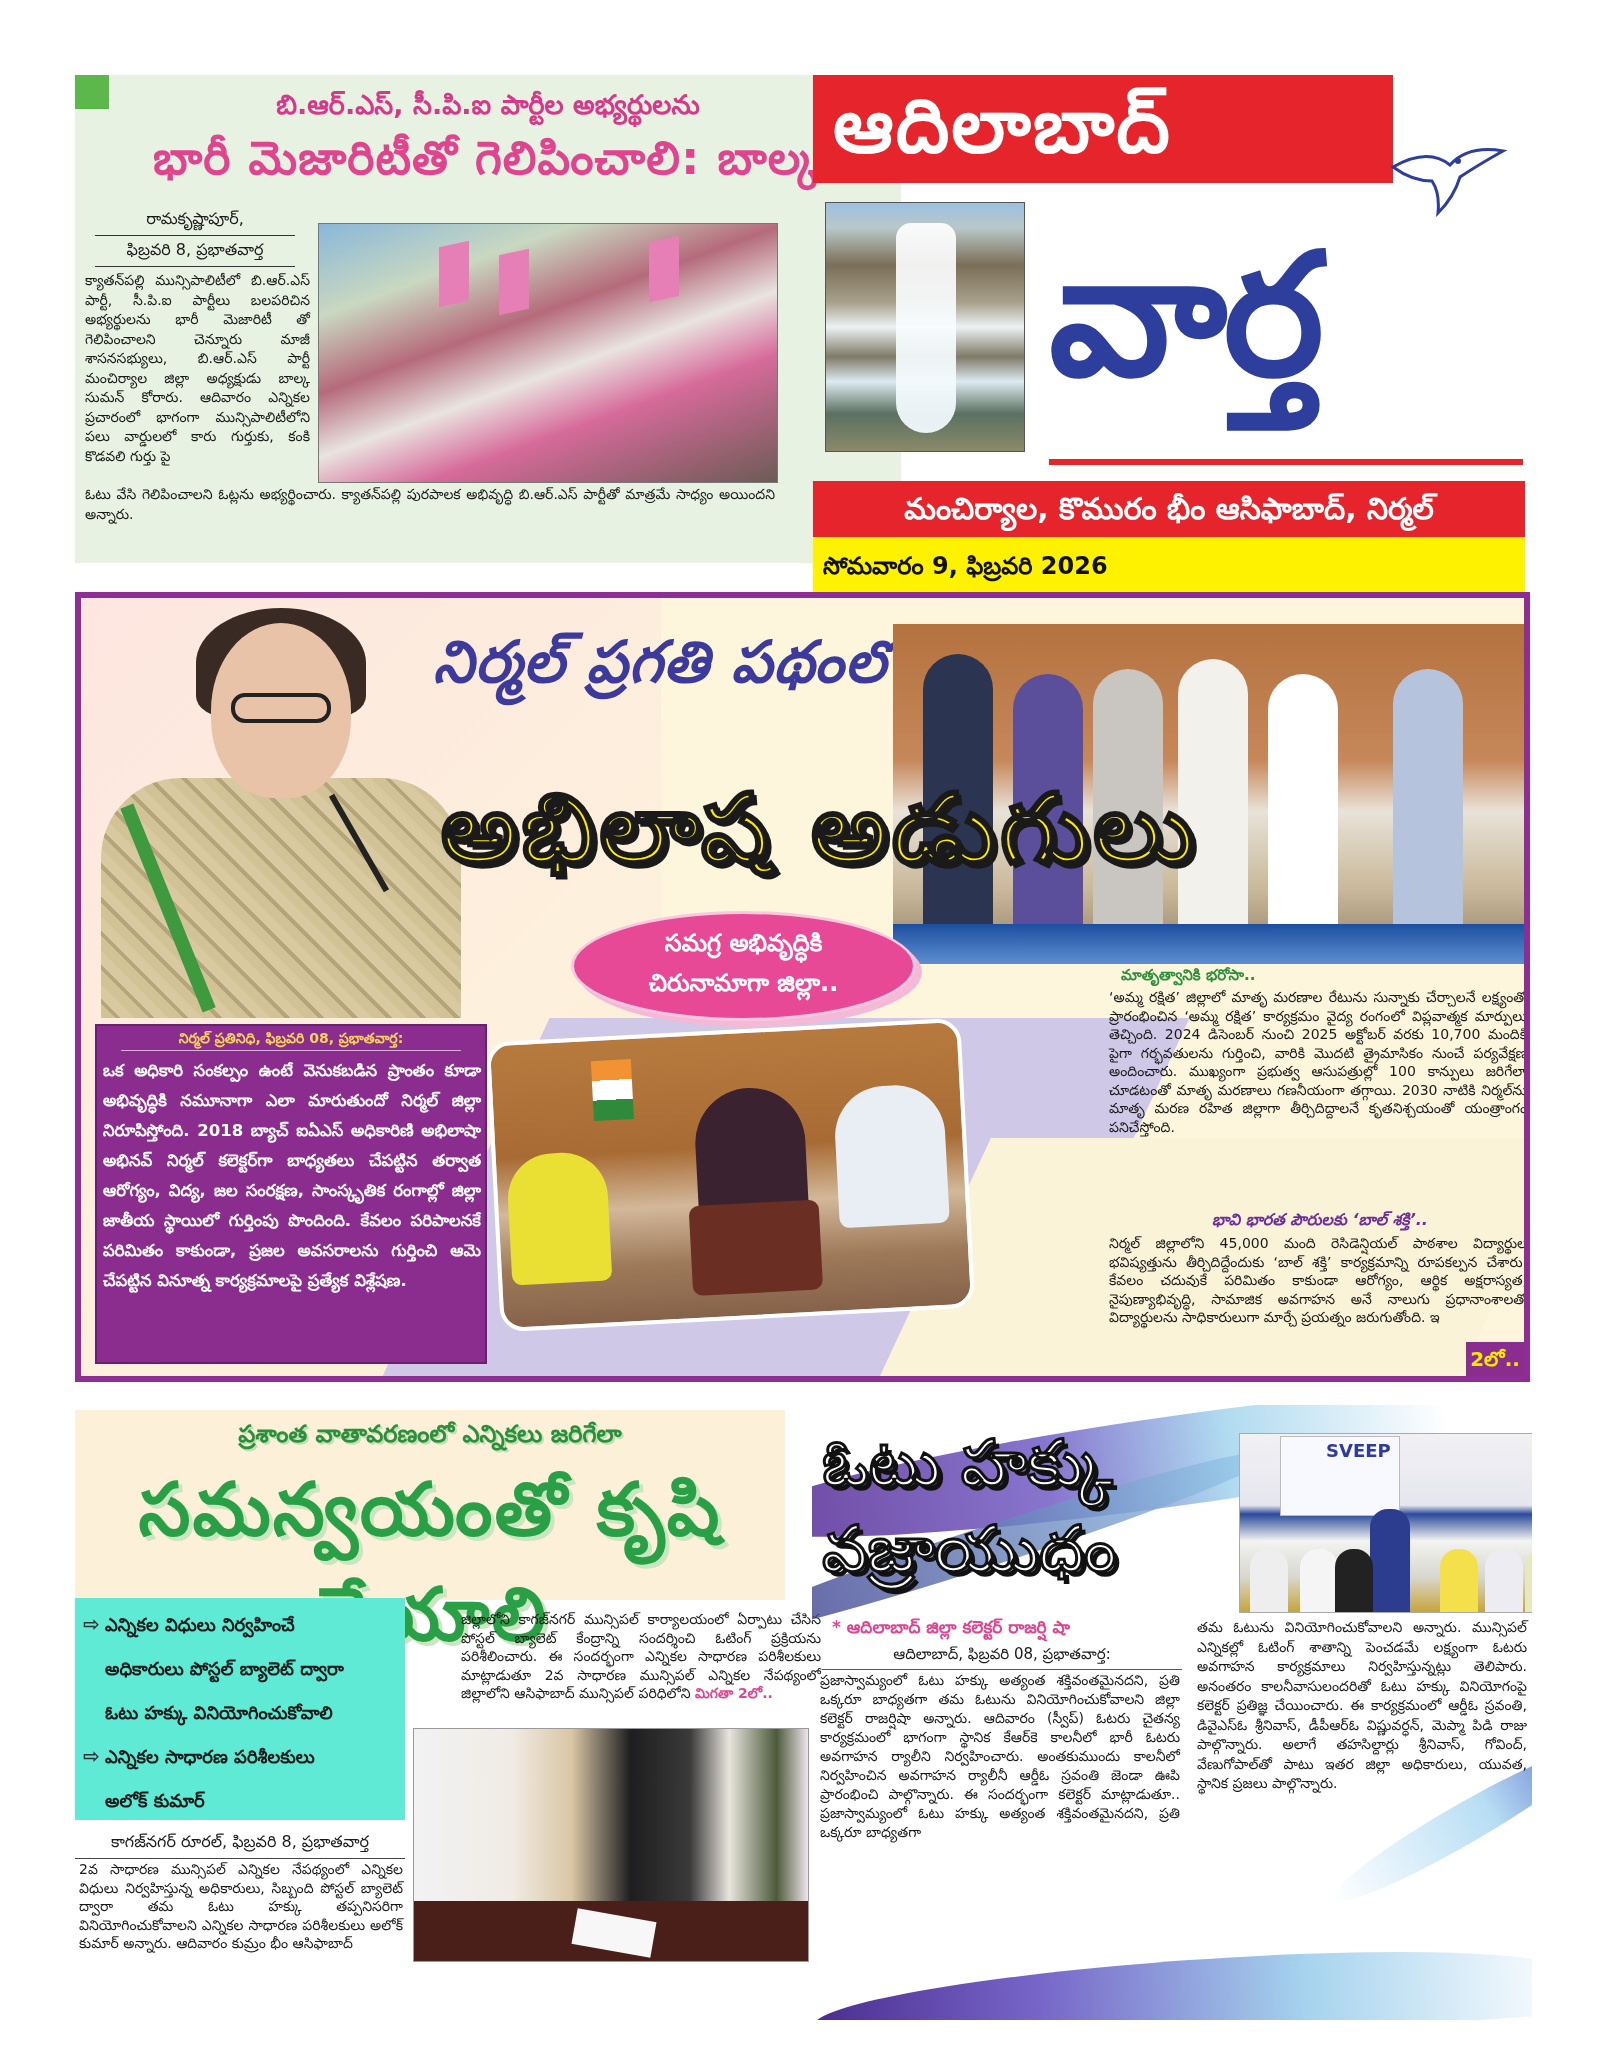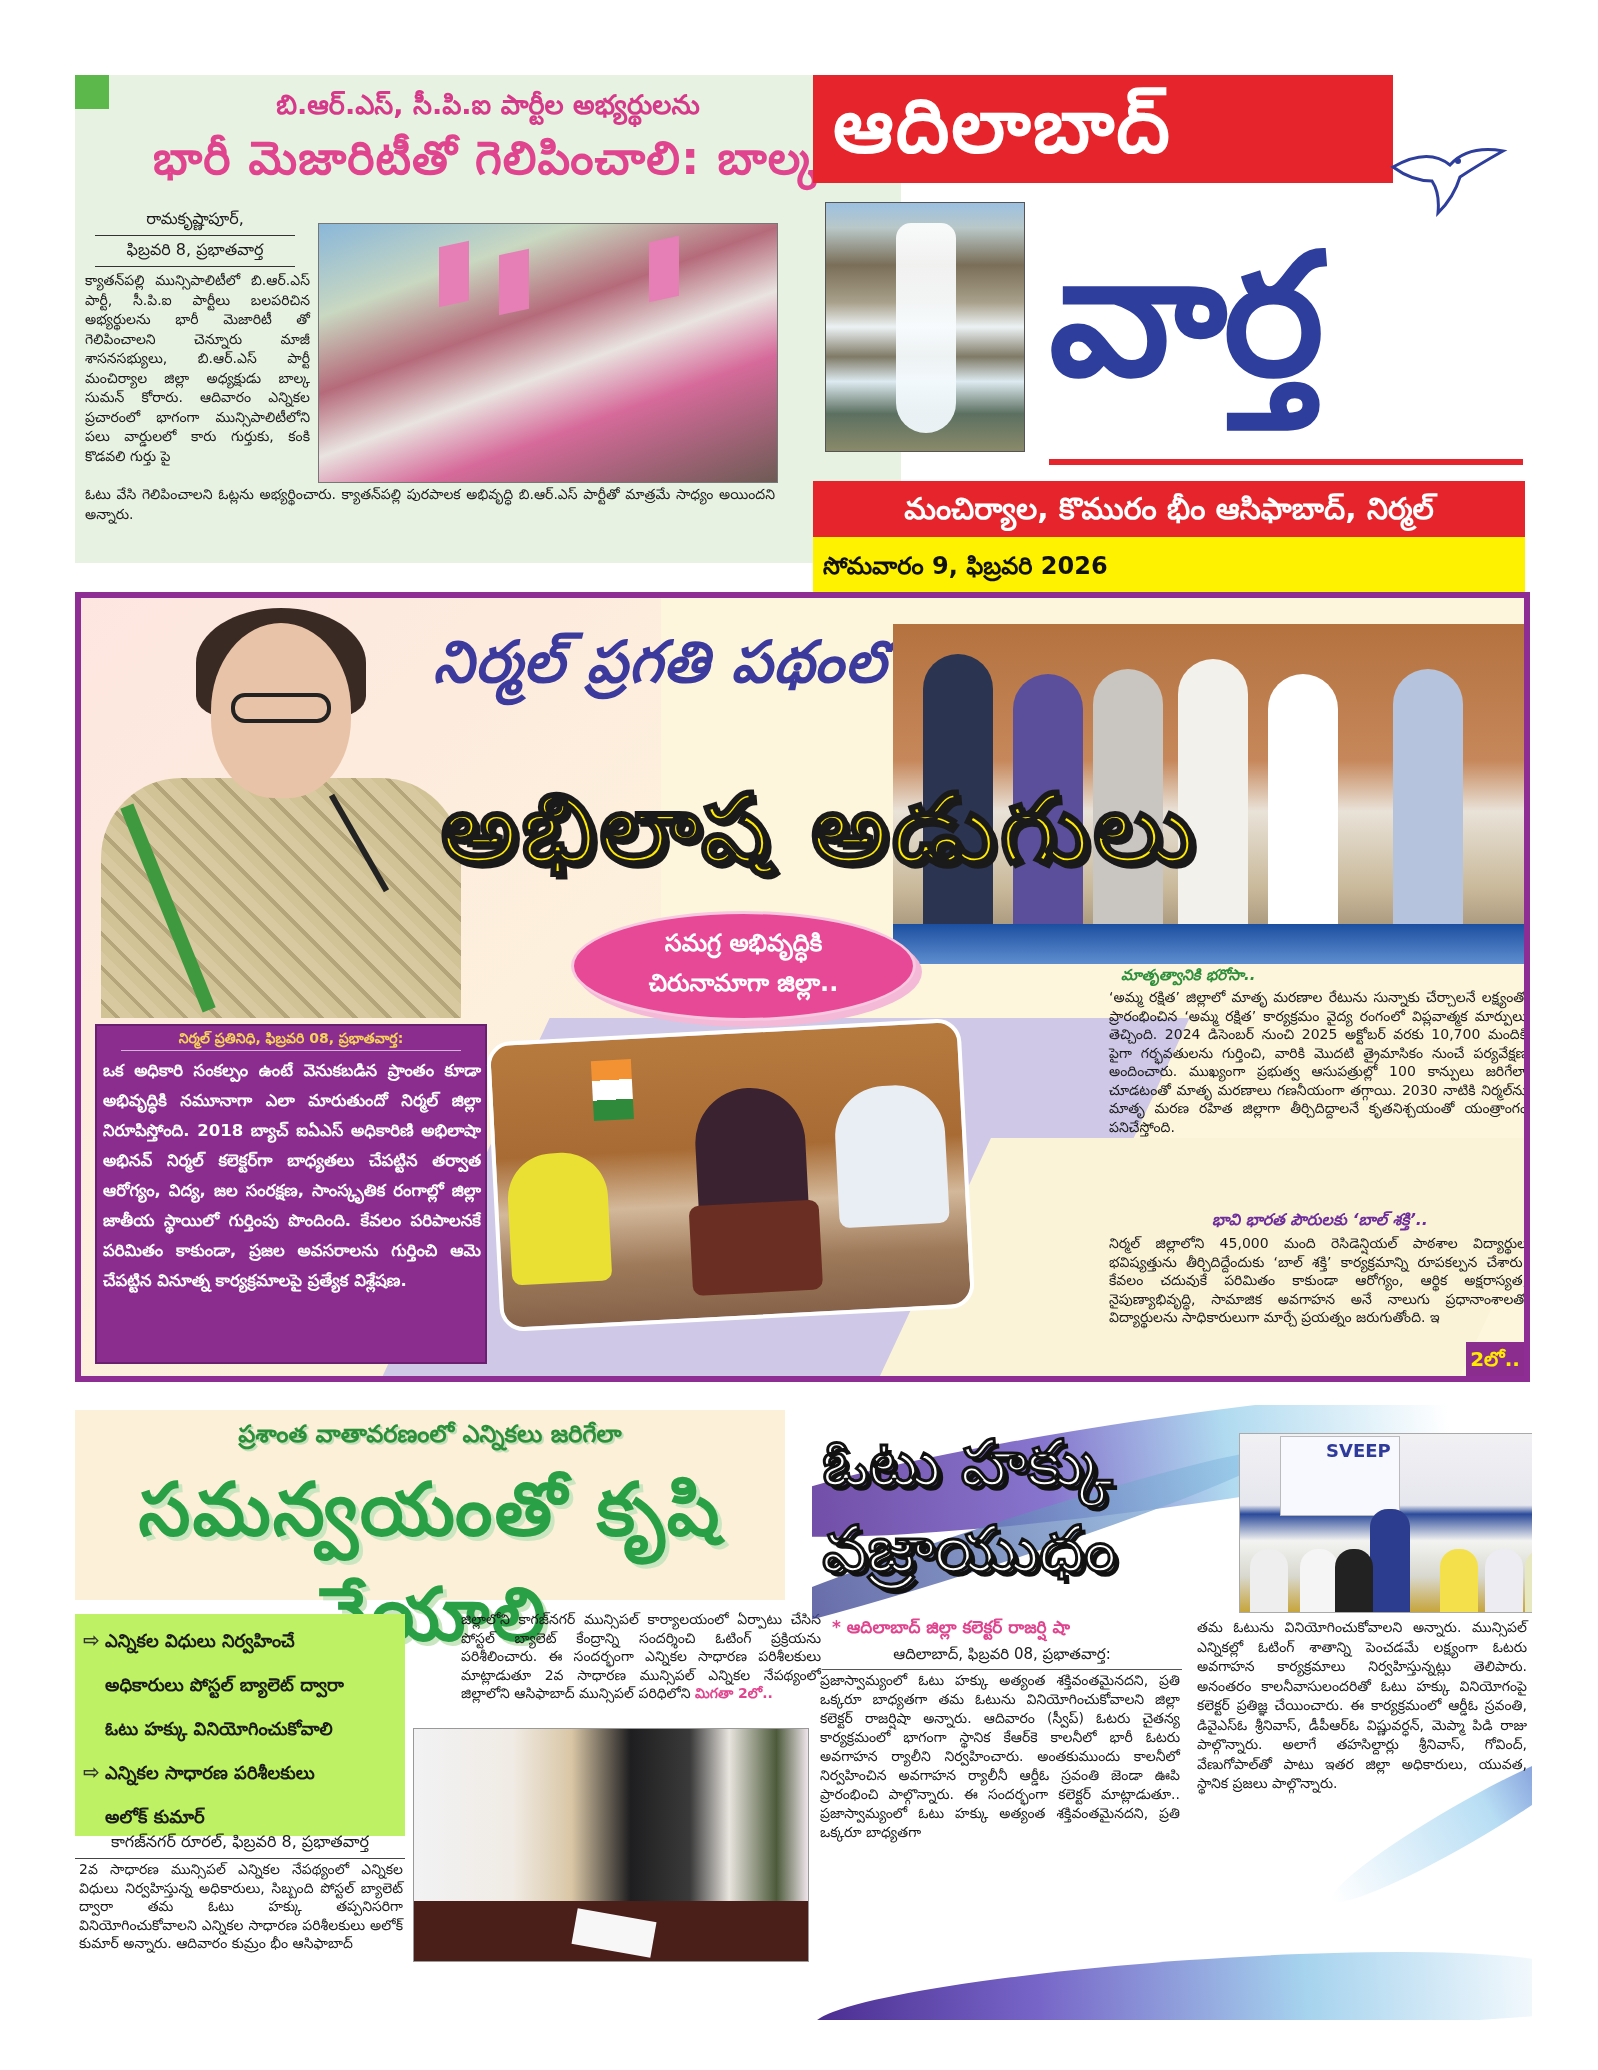--- a/index.html
+++ b/index.html
@@ -62,32 +62,32 @@
   #feature .purple-rule { left: 40px; top: 452px; width: 340px; height: 1px; background: #d9b0d9; }
   #feature .purple-body { left: 22px; top: 458px; width: 378px; font-size: 16.5px; line-height: 30px; color: #ffffff; font-weight: bold; text-align: justify; }
 
   #feature .meeting-photo { left: 412px; top: 432px; width: 475px; height: 290px; border-radius: 24px; border: 4px solid #fff; background: linear-gradient(180deg, #b77a3e 0%, #a86b34 40%, #d3b89a 60%, #9e7a5a 80%, #86624a 100%); transform: rotate(-3deg); overflow: hidden; }
   #feature .meeting-photo .flag { position: absolute; left: 100px; top: 20px; width: 40px; height: 60px; background: linear-gradient(180deg, #f39233 33%, #ffffff 33% 66%, #2f8a3b 66%); }
   #feature .meeting-photo .person { position: absolute; left: 200px; top: 55px; width: 110px; height: 150px; background: #3a2230; border-radius: 55px 55px 20px 20px; }
   #feature .meeting-photo .woman2 { position: absolute; left: 10px; top: 110px; width: 100px; height: 130px; background: #e9e033; border-radius: 45px 45px 10px 10px; }
   #feature .meeting-photo .man { position: absolute; left: 340px; top: 60px; width: 110px; height: 140px; background: #e9eef5; border-radius: 50px 50px 10px 10px; }
   #feature .meeting-photo .stand { position: absolute; left: 190px; top: 170px; width: 130px; height: 90px; background: #6a2e22; border-radius: 10px; }
 
-  #feature .section-h1 { left: 1040px; top: 368px; font-size: 15px; color: #2d8f3a; font-weight: bold; font-style: italic; }
+  #feature .section-h1 { left: 1040px; top: 368px; font-size: 15px; color: #2d8f3a; font-weight: bold; }
   #feature .right-body1 { left: 1028px; top: 390px; width: 418px; font-size: 14px; line-height: 18.5px; text-align: justify; }
   #feature .section-h2 { left: 1030px; top: 612px; width: 418px; text-align: center; font-size: 16px; color: #6d2d9b; font-weight: bold; font-style: italic; }
   #feature .right-body2 { left: 1028px; top: 636px; width: 418px; font-size: 14px; line-height: 18.5px; text-align: justify; }
   #feature .cont-box { right: 0; bottom: 0; width: 58px; height: 34px; background: #8a2d8e; color: #ffea00; font-weight: bold; font-size: 20px; text-align: center; line-height: 34px; }
 
   
   #story3 { left: 75px; top: 1410px; width: 710px; height: 610px; }
   #story3 .head-bg { left: 0; top: 0; width: 710px; height: 190px; background: #fdf0d8; }
   #story3 .kicker { left: 0; top: 10px; width: 710px; text-align: center; font-size: 24px; font-weight: bold; color: #2d8f3a; text-shadow: 2px 2px 0 #bfe0b8; }
   #story3 .headline { left: 0; top: 56px; width: 710px; text-align: center; font-size: 74px; font-weight: bold; color: #2aa046; text-shadow: 4px 4px 0 #c9e6c0; letter-spacing: 2px; }
-  #story3 .yellow { left: 0; top: 204px; width: 330px; height: 222px; background: #bef264; }
+  #story3 .yellow { left: 0; top: 188px; width: 330px; height: 222px; background: #5eead4; }
   #story3 .bullet { position: absolute; left: 8px; font-size: 18px; font-weight: bold; line-height: 44px; width: 320px; }
   #story3 .arrow { display: inline-block; width: 22px; font-size: 20px; color: #333; }
   #story3 .dateline { left: 0; top: 422px; width: 330px; font-size: 16px; border-bottom: 1px solid #444; padding-bottom: 3px; text-align: center; }
   #story3 .body-left { left: 4px; top: 450px; width: 324px; font-size: 14px; line-height: 18.5px; text-align: justify; }
   #story3 .body-right { left: 345px; top: 200px; width: 360px; font-size: 14px; line-height: 18.5px; text-align: justify; margin-left: 41px; }
   #story3 .more { color: #e0448e; font-weight: bold; }
   #story3 .photo { left: 338px; top: 318px; width: 396px; height: 234px; background: linear-gradient(90deg, #f2f2f4 0%, #f0ebe4 25%, #d9c6a5 40%, #1e1e20 55%, #3a3a3a 70%, #e8e4de 80%, #4c5a3a 92%, #efe5ec 100%); border: 1px solid #999; }
   #story3 .photo .desk { position: absolute; left: 0; bottom: 0; width: 100%; height: 60px; background: #4a1f1a; }
   #story3 .photo .paper { position: absolute; left: 160px; bottom: 10px; width: 80px; height: 36px; background: #f7f7f7; transform: rotate(10deg); }
 

